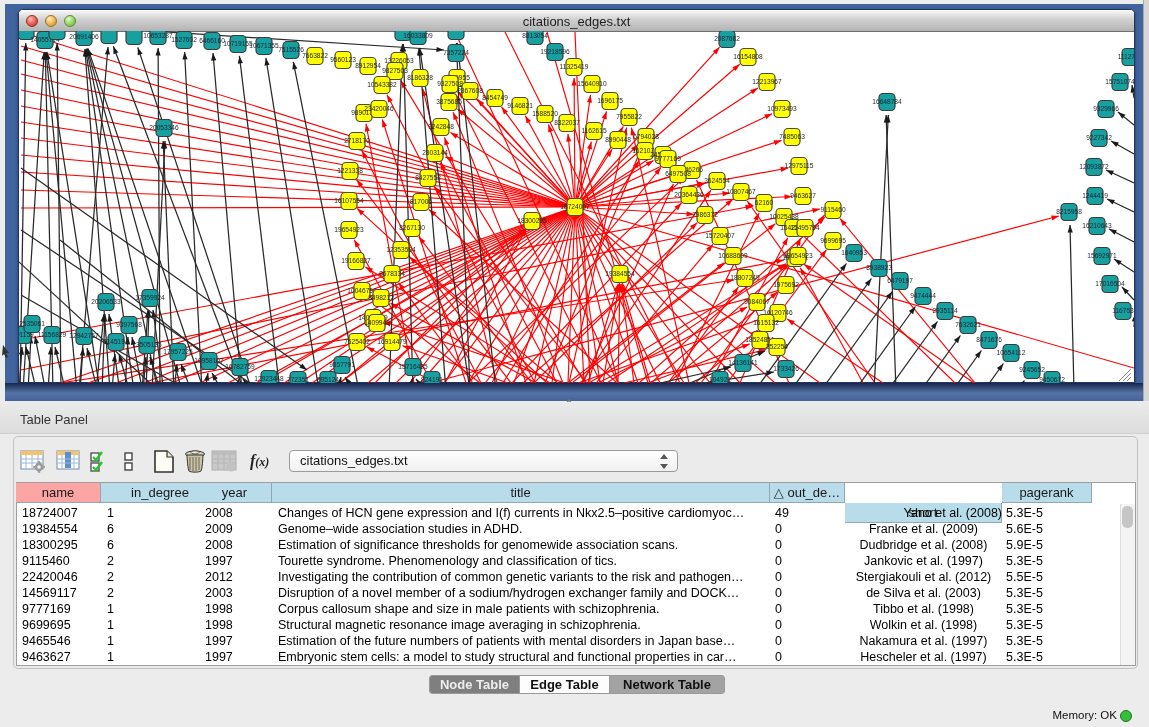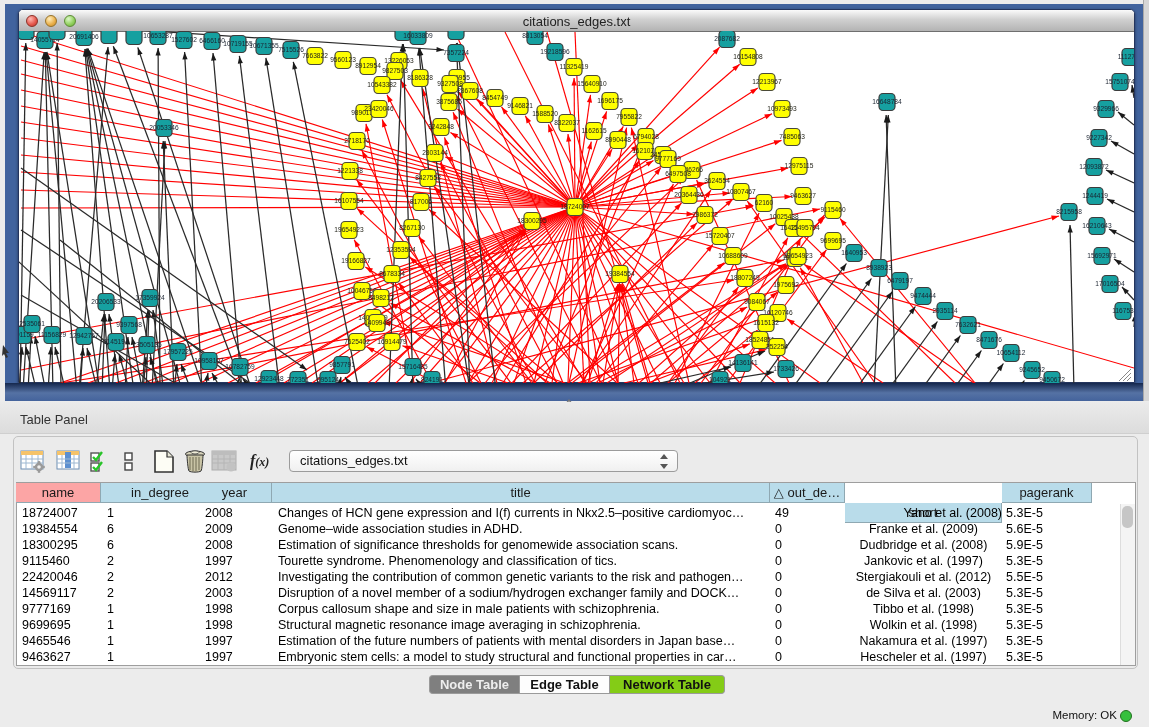--- a/index.html
+++ b/index.html
@@ -926,16 +926,16 @@
     <span style="left:759px">0</span>
     <span style="left:829px;width:157px;text-align:center">Hescheler et al. (1997)</span>
     <span style="left:990px">5.3E-5</span>
   </div>
 <div style="position:absolute;left:1120px;top:504px;width:15px;height:161px;background:#f4f4f4;border-left:1px solid #ddd;"></div>
 <div style="position:absolute;left:1122px;top:506px;width:11px;height:22px;background:#c6c6c6;border-radius:5px;"></div>
 
 <div id="tabs">
 <div class="tab" style="left:0;width:90px;background:#7f7f7f;color:#eee;border-radius:4px 0 0 4px;border-right:none;">Node Table</div>
 <div class="tab" style="left:90px;width:91px;background:#fdfdfd;color:#111;">Edge Table</div>
-<div class="tab" style="left:181px;width:115px;background:#84cc16;color:#111;border-left:none;border-radius:0 4px 4px 0;">Network Table</div>
+<div class="tab" style="left:181px;width:115px;background:#a3a3a3;color:#111;border-left:none;border-radius:0 4px 4px 0;">Network Table</div>
 </div>
 <div id="memory">Memory: OK</div>
 <div id="memdot"></div>
 
 </body></html>

